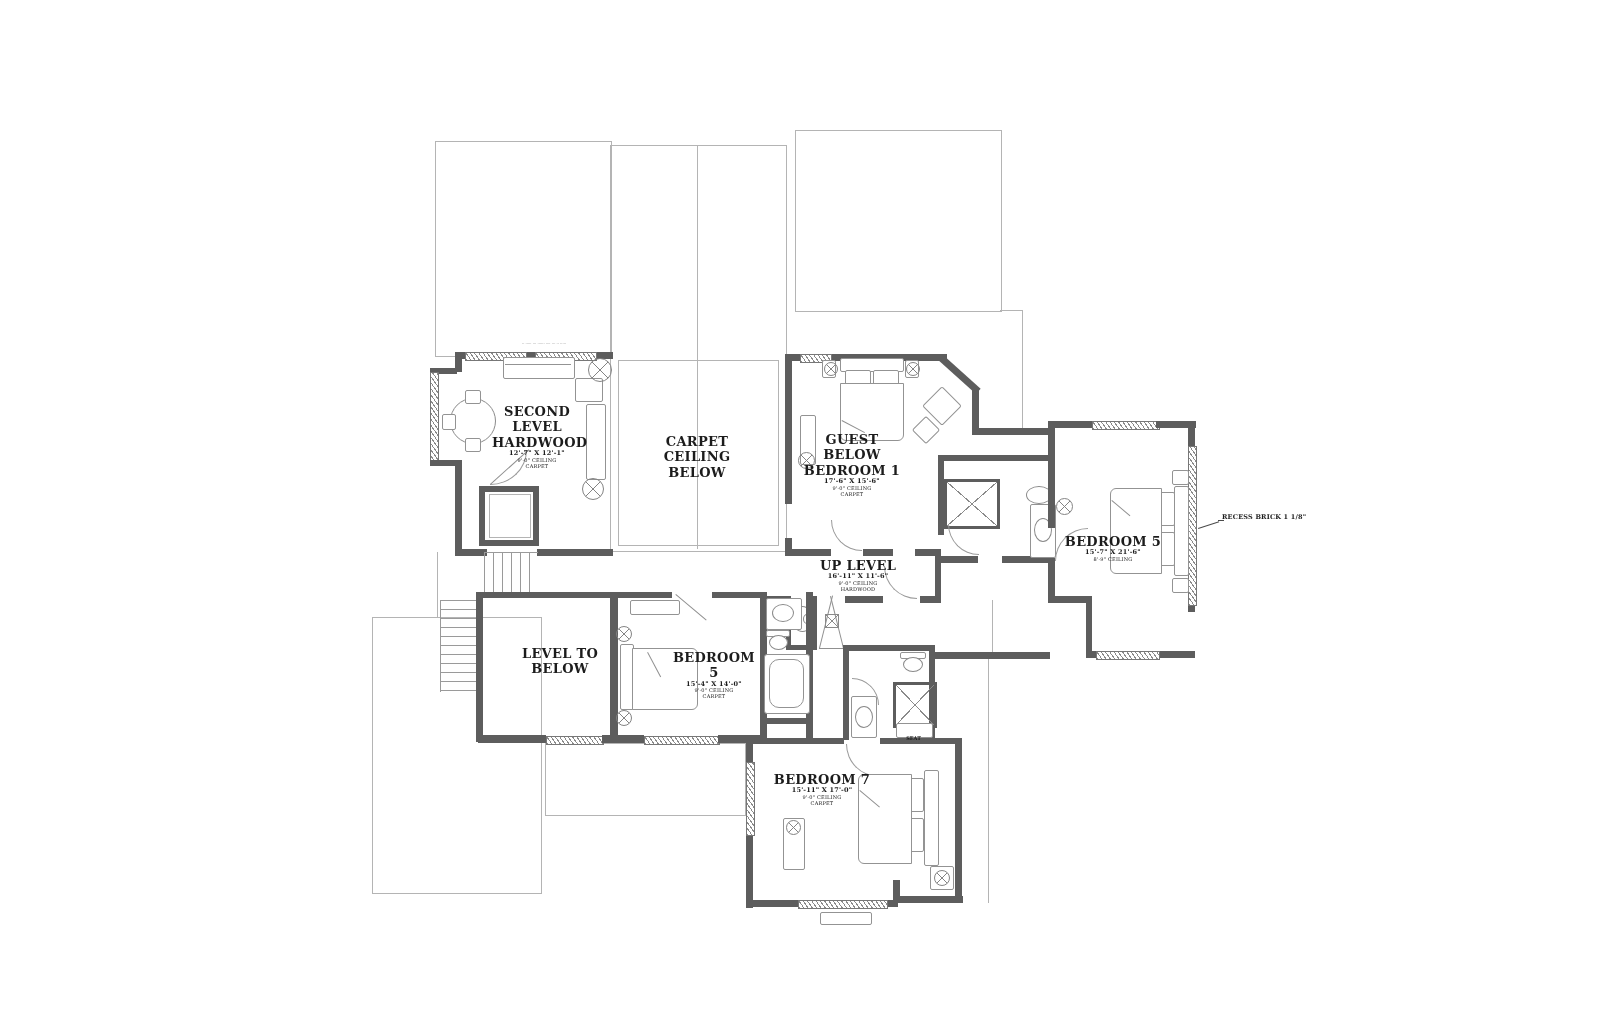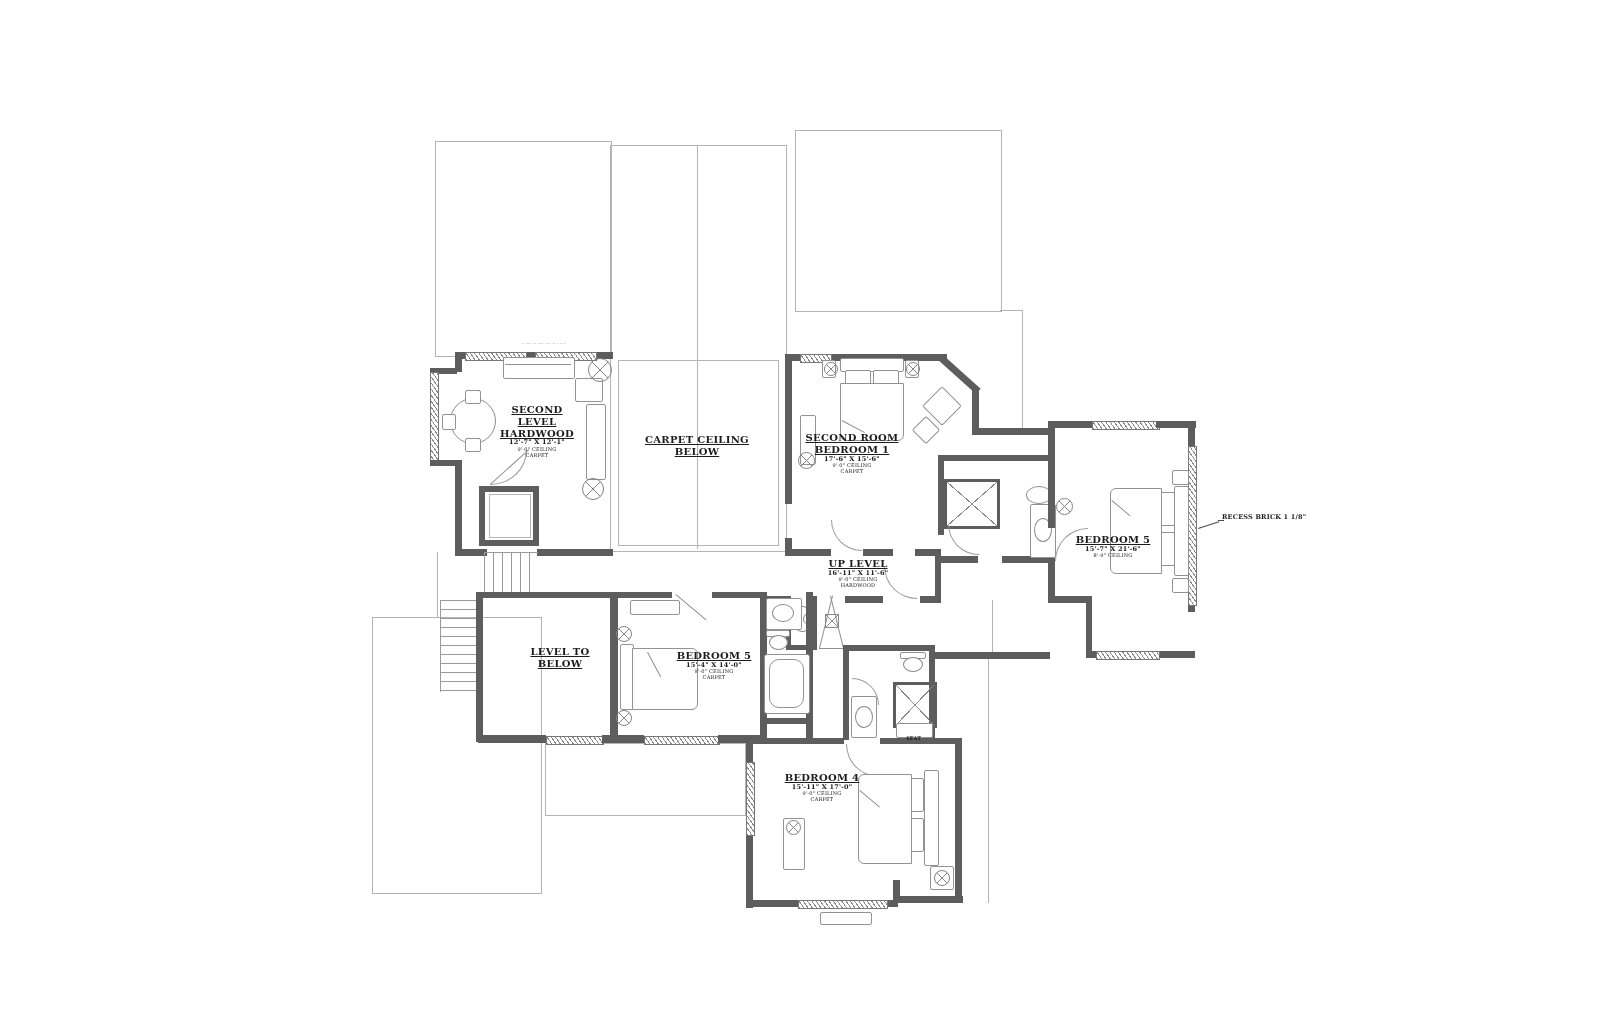--- a/index.html
+++ b/index.html
@@ -29,21 +29,21 @@
        linear-gradient(to bottom right,transparent calc(50% - .5px),#8a8a8a calc(50% - .5px) calc(50% + .5px),transparent calc(50% + .5px));}
   .diag{position:absolute;background:#909090;height:1px;transform-origin:0 0;}
   .arc{position:absolute;border:0 solid #9a9a9a;}
   .stairs-h{position:absolute;border-left:1px solid #9a9a9a;border-right:1px solid #9a9a9a;
        background-image:repeating-linear-gradient(180deg,#9a9a9a 0 1px,transparent 1px 9px);}
   .stairs-v{position:absolute;border-top:1px solid #9a9a9a;border-bottom:1px solid #9a9a9a;
        background-image:repeating-linear-gradient(90deg,#9a9a9a 0 1px,transparent 1px 9px);}
   .tub-in{position:absolute;border:1px solid #939393;border-radius:10px;}
   
   .lbl{position:absolute;text-align:center;color:var(--text,#1c1c1c);line-height:1.18;z-index:6;}
-  .l1{font-size:10px;font-weight:bold;letter-spacing:.3px;text-decoration:underline;}
+  .l1{font-size:13px;font-weight:bold;letter-spacing:.3px;}
   .l2{font-size:6.5px;font-weight:bold;letter-spacing:.2px;}
   .l3{font-size:5px;letter-spacing:.2px;}
   .l4{font-size:5px;font-weight:bold;}
   .tiny{font-size:5px;transform:scale(.75);transform-origin:center;color:#6a6a6a;white-space:nowrap;}
   .note{position:absolute;font-size:6.5px;color:var(--text,#1c1c1c);font-weight:bold;letter-spacing:.2px;z-index:6;white-space:nowrap;}
 </style>
 </head>
 <body>
 
 <div id="canvas">
@@ -248,21 +248,21 @@
     <div class="l3">9'-0" CEILING</div>
     <div class="l3">CARPET</div>
   </div>
 
   <div class="lbl" style="left:645px;top:434px;width:104px">
     <div class="l1">CARPET CEILING</div>
     <div class="l1">BELOW</div>
   </div>
 
   <div class="lbl" style="left:800px;top:432px;width:104px">
-    <div class="l1">SECOND ROOM</div>
+    <div class="l1">GUEST BELOW</div>
     <div class="l1">BEDROOM 1</div>
     <div class="l2">17'-6" X 15'-6"</div>
     <div class="l3">9'-0" CEILING</div>
     <div class="l3">CARPET</div>
   </div>
 
   <div class="lbl" style="left:1063px;top:534px;width:100px">
     <div class="l1">BEDROOM 5</div>
     <div class="l2">15'-7" X 21'-6"</div>
     <div class="l3">8'-9" CEILING</div>
@@ -281,21 +281,21 @@
   </div>
 
   <div class="lbl" style="left:672px;top:650px;width:84px">
     <div class="l1">BEDROOM 5</div>
     <div class="l2">15'-4" X 14'-0"</div>
     <div class="l3">9'-0" CEILING</div>
     <div class="l3">CARPET</div>
   </div>
 
   <div class="lbl" style="left:772px;top:772px;width:100px">
-    <div class="l1">BEDROOM 4</div>
+    <div class="l1">BEDROOM 7</div>
     <div class="l2">15'-11" X 17'-0"</div>
     <div class="l3">9'-0" CEILING</div>
     <div class="l3">CARPET</div>
   </div>
 
   <div class="note" style="left:1222px;top:513px">RECESS BRICK 1 1/8"</div>
   <div class="lbl tiny" style="left:496px;top:341px;width:96px">·· ····· ··· ······ ···· ··· ·· ·····</div>
 
 </div>
 

